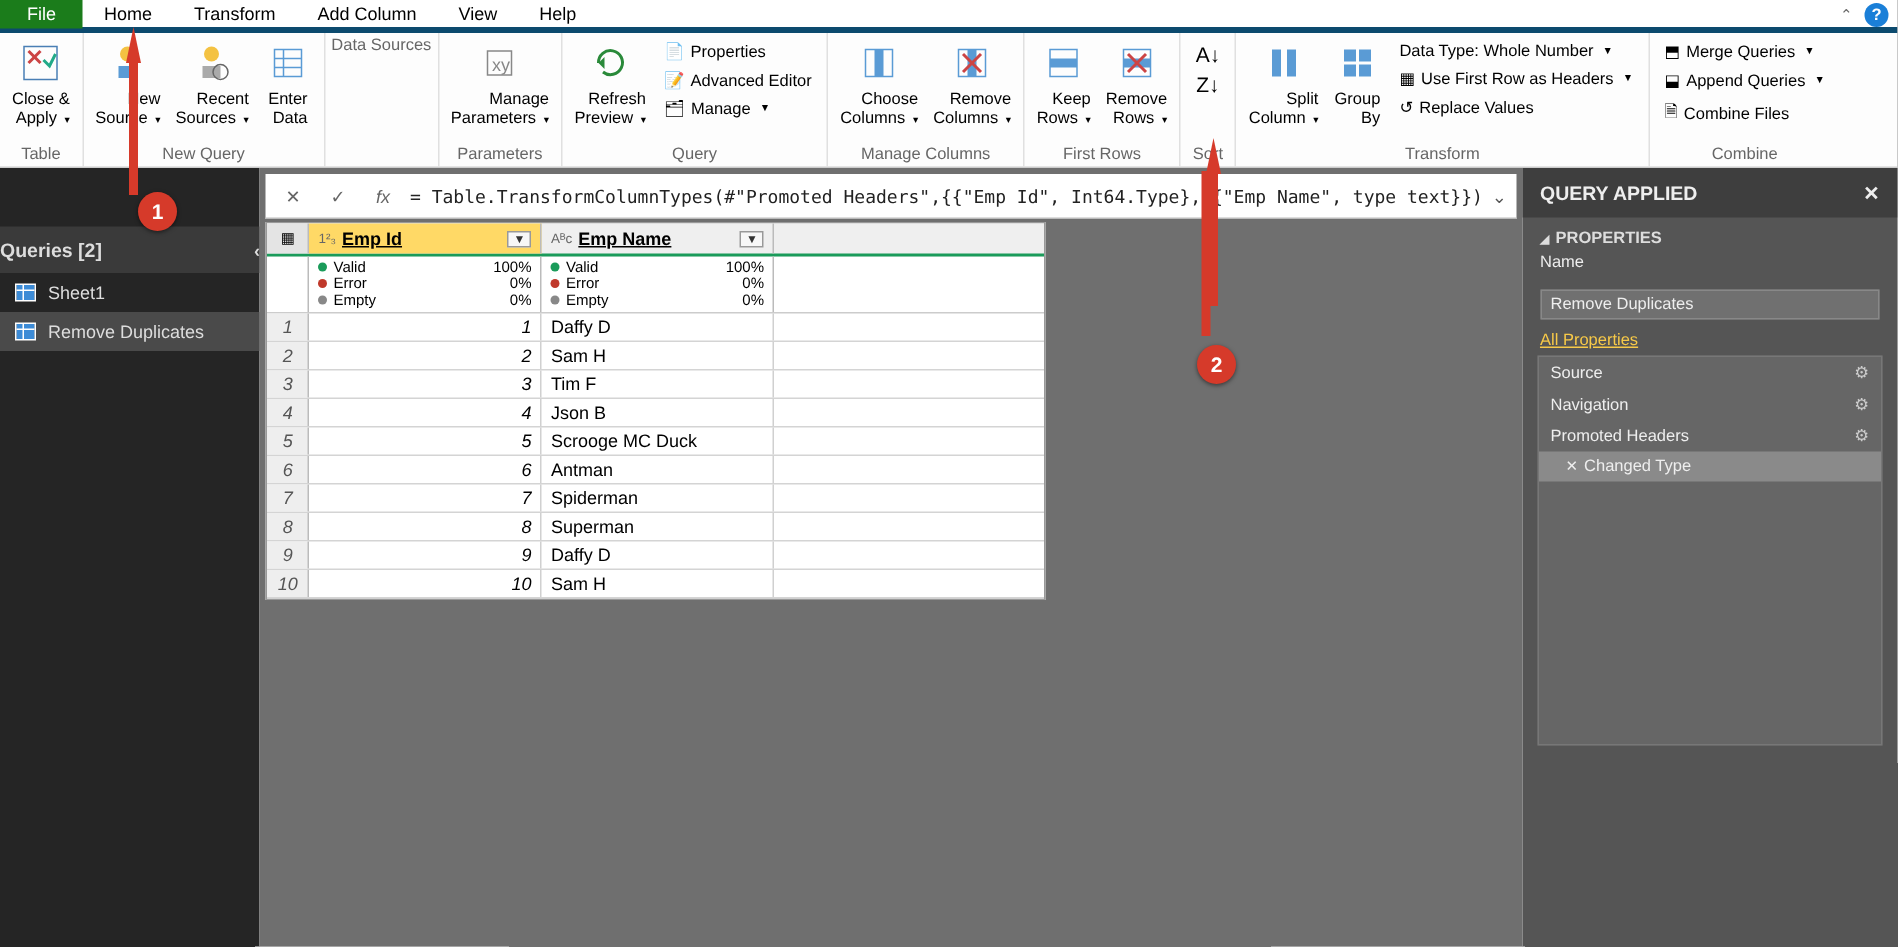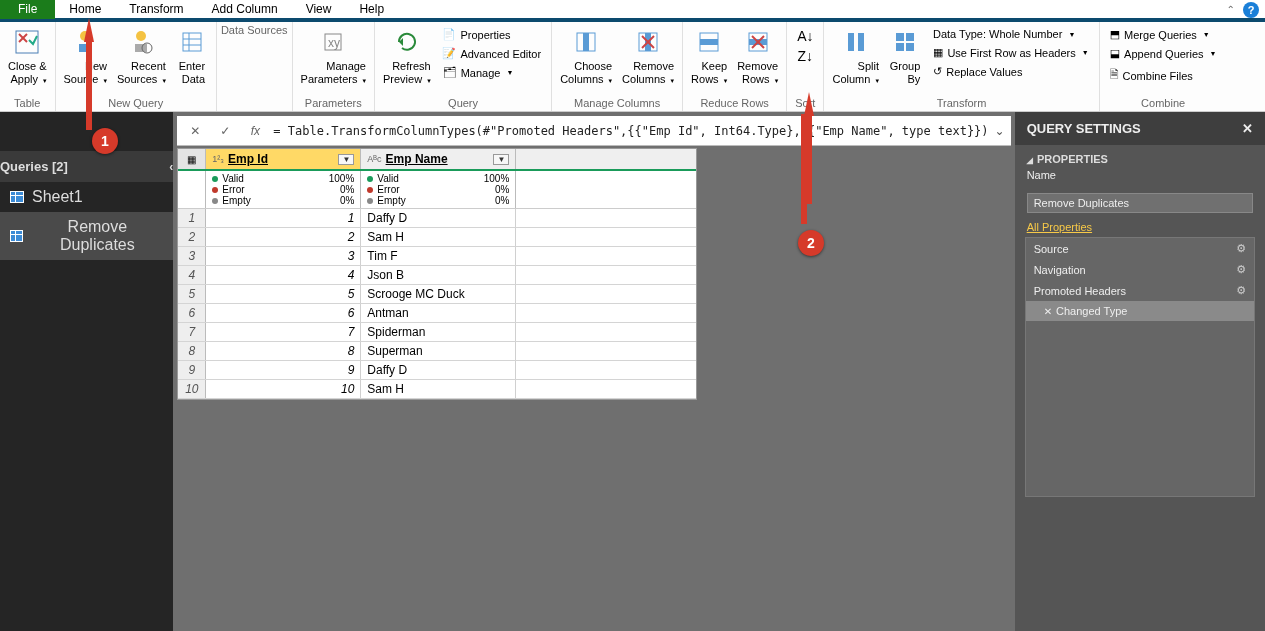--- a/index.html
+++ b/index.html
@@ -25,21 +25,21 @@
   .sort-icons { display:flex; flex-direction:column; gap:4px; align-items:center; padding:4px 6px; }
   .drop-caret { font-size: 7px; margin-left: 2px; }
 
   
   .main-area { display: flex; height: calc(631px - 112px); }
 
   
   .queries-pane { width: 180px; background: #252525; color: #ddd; display: flex; flex-direction: column; }
   .queries-header { background: #3a3a3a; padding: 8px 0; font-size: 13px; font-weight: 600; display: flex; justify-content: space-between; align-items: center; margin-top: 39px; }
   .queries-header .chev { font-size: 12px; cursor: pointer; }
-  .query-item { padding: 6px 10px; display: flex; align-items: center; gap: 8px; font-size: 16px; cursor: pointer; text-align: center; }
+  .query-item { padding: 6px 10px; display: flex; align-items: center; gap: 8px; font-size: 12px; cursor: pointer; text-align: center; }
   .query-item.selected { background: #4a4a4a; }
   .tbl-icon { width: 14px; height: 12px; background: linear-gradient(#3c8bd6,#3c8bd6); display:inline-block; border:1px solid #fff; position:relative; }
   .tbl-icon::before { content:''; position:absolute; left:0; right:0; top:3px; height:1px; background:#fff;}
   .tbl-icon::after { content:''; position:absolute; top:0; bottom:0; left:4px; width:1px; background:#fff;}
 
   
   .grid-area { flex: 1; background: #6f6f6f; display: flex; flex-direction: column; position:relative; }
   .formula-bar { height: 30px; background: #fff; border-bottom: 1px solid #bbb; display: flex; align-items: center; gap: 6px; padding: 0 6px; margin:4px 4px 2px 4px; }
   .formula-bar .fx-btn { width: 24px; text-align:center; color:#666; cursor:pointer; }
   .formula-bar .fx-text { flex:1; font-family: Consolas, monospace; font-size: 12px; color:#222; overflow:hidden; white-space:nowrap; }
@@ -248,21 +248,21 @@
             <svg width="24" height="24">
               <rect x="3" y="3" width="18" height="18" fill="none" stroke="#5a9bd5"></rect>
               <rect x="3" y="9" width="18" height="6" fill="#5a9bd5"></rect>
               <line x1="6" y1="6" x2="18" y2="18" stroke="#c44" stroke-width="2"></line>
               <line x1="18" y1="6" x2="6" y2="18" stroke="#c44" stroke-width="2"></line>
             </svg>
           </div>
         <div class="lbl">Remove<br>Rows <span class="drop-caret">▾</span></div>
       </div>
     </div>
-    <div class="ribbon-group-label">Reduce Rows</div>
+    <div class="ribbon-group-label">First Rows</div>
   </div>
 
   <div class="ribbon-group">
     <div class="ribbon-group-content">
       <div class="sort-icons">
         <div style="font-size:14px;">A↓</div>
         <div style="font-size:14px;">Z↓</div>
       </div>
     </div>
     <div class="ribbon-group-label">Sort</div>
@@ -453,21 +453,21 @@
             <div class="rownum">10</div>
             <div class="cell id">10</div>
             <div class="cell name">Sam H</div>
           </div>
         </div>
     </div>
   </div>
 
   <div class="settings-pane">
     <div class="settings-header">
-      <span>QUERY SETTINGS</span>
+      <span>QUERY APPLIED</span>
       <span style="cursor:pointer;">✕</span>
     </div>
     <div class="sec-title">PROPERTIES</div>
     <div class="name-input">
       <div class="nlabel">Name</div>
       <input type="text" value="Remove Duplicates" style="">
     </div>
     <div class="link">All Properties</div>
     <div class="steps-list" id="steps-list">
         <div class="step-item">

